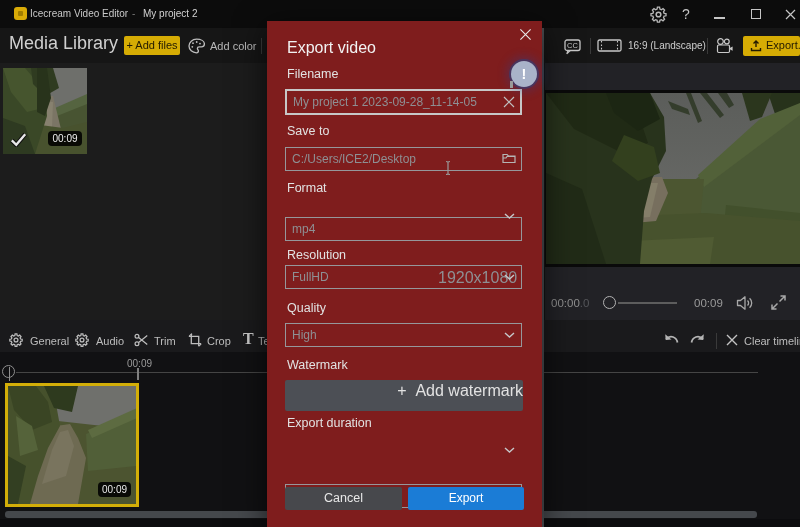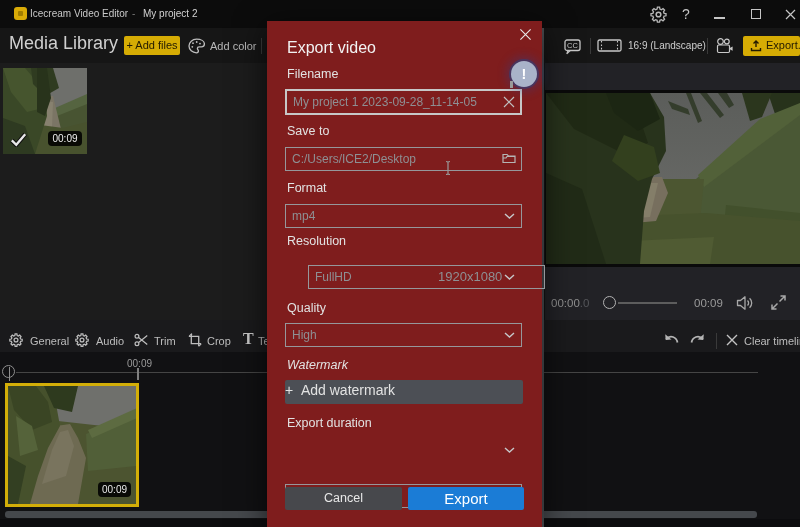--- a/index.html
+++ b/index.html
@@ -243,43 +243,43 @@
     <svg class="abs" style="left:235px;top:131px;" width="14" height="12" viewBox="0 0 14 12">
         <path d="M1 2.5h4l1.5 1.5H13v6.5H1z" fill="none" stroke="#b5b5b5" stroke-width="1.2"></path>
         <path d="M1 6h3l1-1.5h8" fill="none" stroke="#b5b5b5" stroke-width="1.2"></path>
       </svg>
 
     <svg class="abs" style="left:177px;top:139px;" width="8" height="16" viewBox="0 0 8 16">
         <path d="M4 2v12M2 1.5c1 0 2 .5 2 .5s1-.5 2-.5M2 14.5c1 0 2-.5 2-.5s1 .5 2 .5" stroke="#9a9a9a" stroke-width="1.2" fill="none"></path>
       </svg>
 
     <div class="abs mlabel" style="top:160px;text-align:right;">Format</div>
-    <div class="abs minput" style="top:183px;">mp4</div>
+    <div class="abs minput" style="top:196px;">mp4</div>
     <svg class="abs" style="left:237px;top:192px;" width="11" height="6" viewBox="0 0 11 6">
         <path d="M1 1l4.5 4L10 1" fill="none" stroke="#c6c7c9" stroke-width="1.4"></path>
       </svg>
 
-    <div class="abs mlabel" style="top:213px;">Resolution</div>
-    <div class="abs minput" style="top:244px;margin-left:23px;">FullHD</div>
-    <div class="abs" style="left:171px;top:248px;font-size:13px;color:#8e8f93;">1920x1080</div>
+    <div class="abs mlabel" style="top:227px;">Resolution</div>
+    <div class="abs minput" style="top:244px;">FullHD</div>
+    <div class="abs" style="left:171px;top:248px;font-size:16px;color:#8e8f93;">1920x1080</div>
     <svg class="abs" style="left:237px;top:253px;" width="11" height="6" viewBox="0 0 11 6">
         <path d="M1 1l4.5 4L10 1" fill="none" stroke="#c6c7c9" stroke-width="1.4"></path>
       </svg>
 
     <div class="abs mlabel" style="top:280px;">Quality</div>
     <div class="abs minput" style="top:302px;">High</div>
     <svg class="abs" style="left:237px;top:311px;" width="11" height="6" viewBox="0 0 11 6">
         <path d="M1 1l4.5 4L10 1" fill="none" stroke="#c6c7c9" stroke-width="1.4"></path>
       </svg>
 
-    <div class="abs mlabel" style="top:337px;font-style:italic;">Watermark</div>
-    <div class="abs" style="left:18px;top:359px;width:238px;height:24px;background:#4c4f55;border-radius:2px;color:#e2e2e2;font-size:14px;text-align:left;line-height:21px;">+&nbsp;&nbsp;Add watermark</div>
+    <div class="abs mlabel" style="top:337px;">Watermark</div>
+    <div class="abs" style="left:18px;top:359px;width:238px;height:31px;background:#4c4f55;border-radius:2px;color:#e2e2e2;font-size:16px;text-align:right;line-height:21px;">+&nbsp;&nbsp;Add watermark</div>
 
     <div class="abs mlabel" style="top:395px;">Export duration</div>
     <div class="abs minput" style="top:417px;margin-top:46px;">Full project</div>
     <svg class="abs" style="left:237px;top:426px;" width="11" height="6" viewBox="0 0 11 6">
         <path d="M1 1l4.5 4L10 1" fill="none" stroke="#c6c7c9" stroke-width="1.4"></path>
       </svg>
 
     <div class="abs" style="left:18px;top:466px;width:117px;height:23px;background:#47484c;border-radius:2px;color:#e8e8e8;font-size:12.5px;text-align:center;line-height:23px;">Cancel</div>
-    <div class="abs" style="left:141px;top:466px;width:116px;height:23px;background:#1b7cd6;border-radius:2px;color:#fff;font-size:15px;text-align:center;line-height:23px;">Export</div>
+    <div class="abs" style="left:141px;top:466px;width:116px;height:23px;background:#1b7cd6;border-radius:2px;color:#fff;font-size:12px;text-align:center;line-height:23px;">Export</div>
   </div>
 </div>
 
 </body></html>

